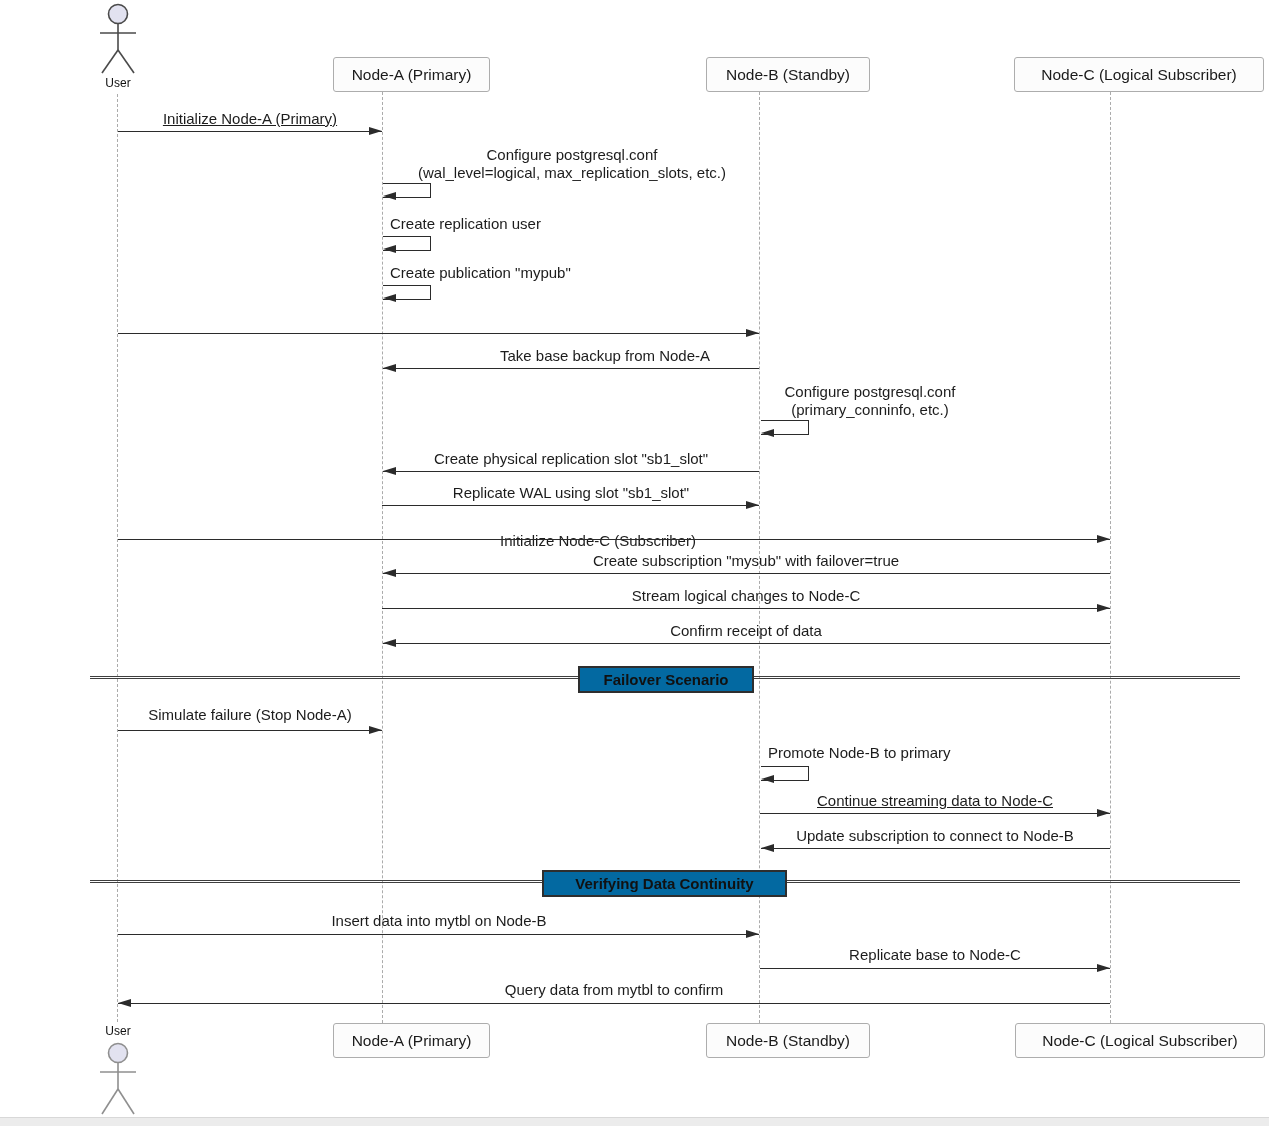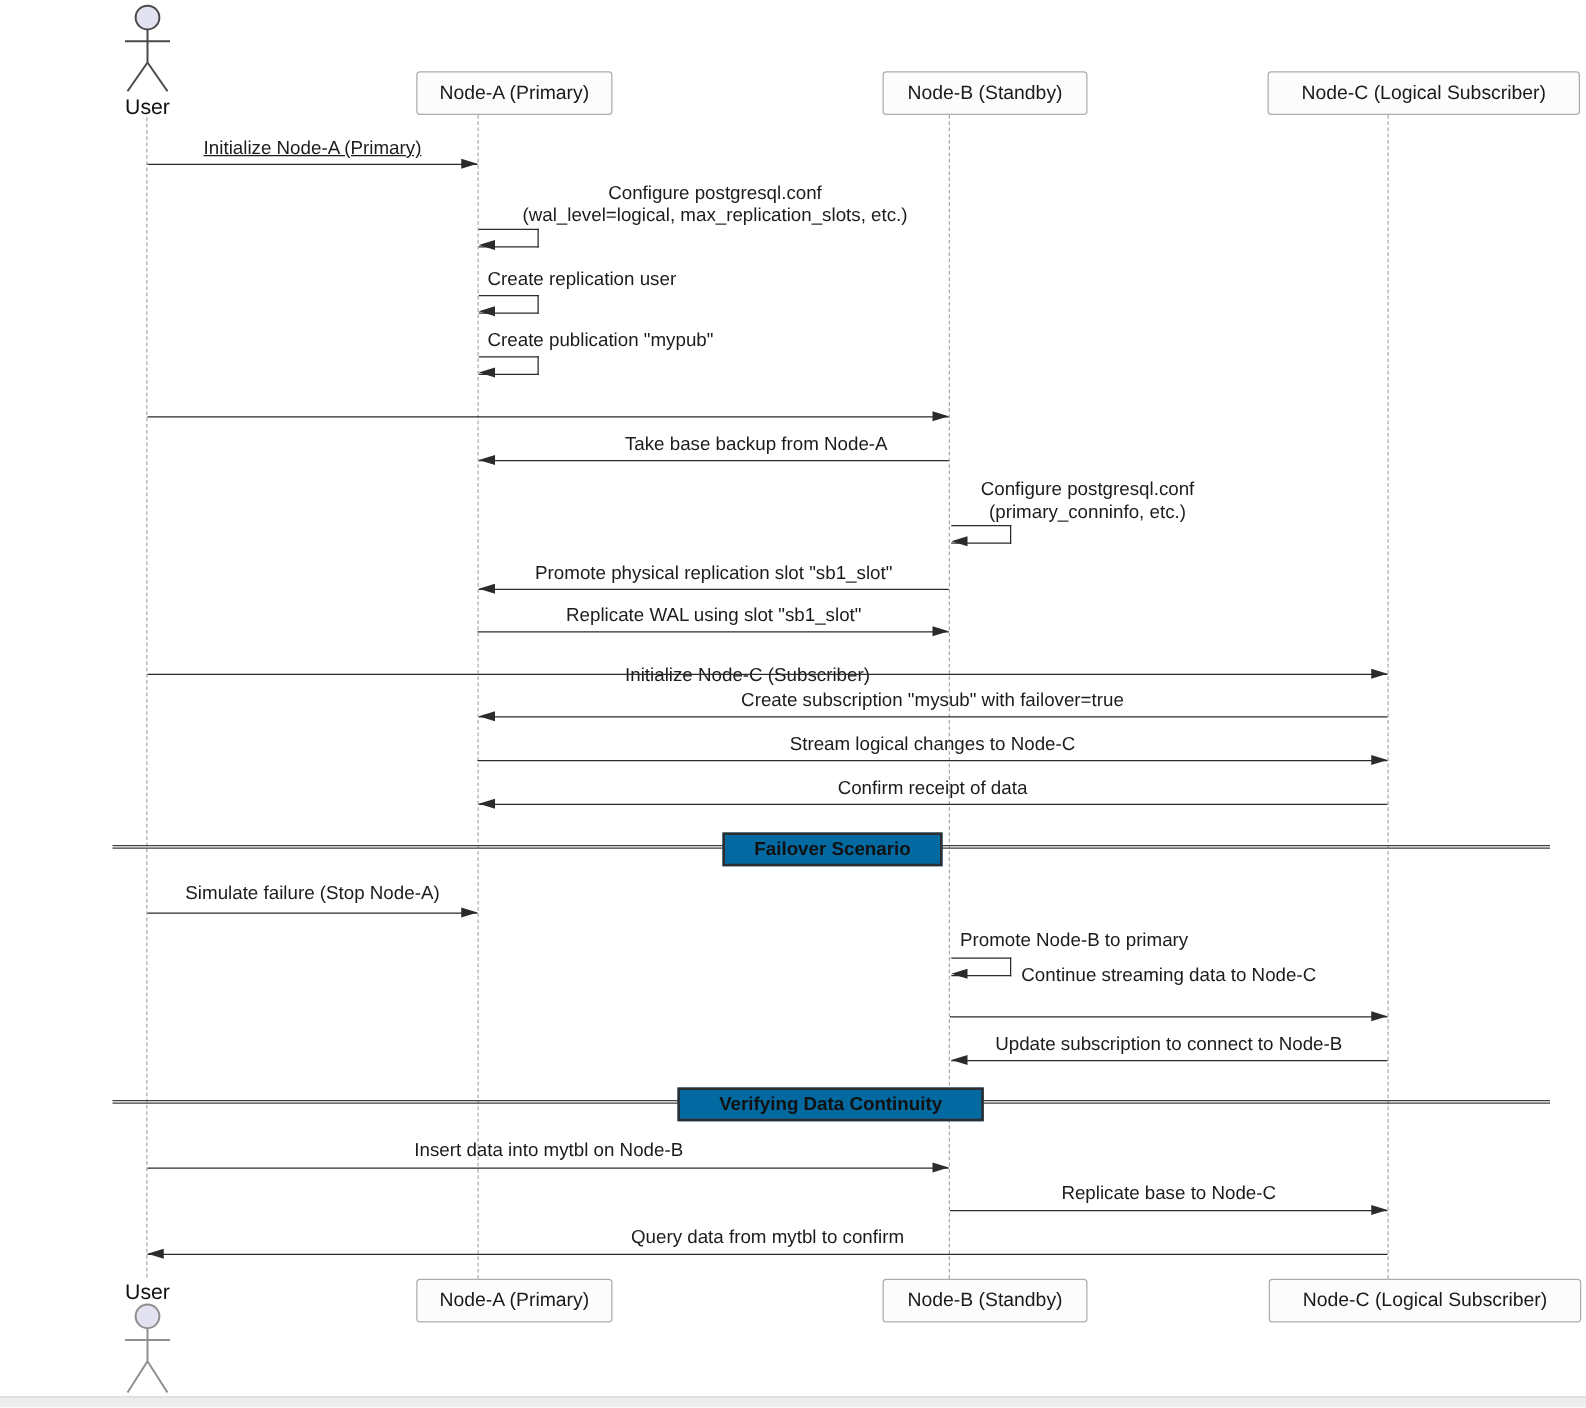--- a/index.html
+++ b/index.html
@@ -5,21 +5,21 @@
   html,body{margin:0;padding:0;background:#ffffff;}
   body{font-family:"Liberation Sans", sans-serif;}
   #diagram{position:relative;width:1269px;height:1126px;background:#ffffff;overflow:hidden;}
 
   .lifeline{position:absolute;width:0;border-left:1.5px dashed #ababab;}
 
   .pbox{position:absolute;background:#fcfcfc;border:1px solid #adadad;border-radius:3px;
         display:flex;align-items:center;justify-content:center;
         font-size:15.5px;color:#1a1a1a;box-sizing:border-box;margin-left:28px;}
 
-  .actor-label{position:absolute;font-size:17px;color:#111;text-align:center;width:60px;}
+  .actor-label{position:absolute;font-size:12px;color:#111;text-align:center;width:60px;}
 
   .msg-label{position:absolute;font-size:15px;color:#1c1c1c;text-align:center;
              white-space:pre-line;line-height:18px;}
   .msg-label.left-align{text-align:left;}
 
   .arrow{position:absolute;height:0;border-top:1.5px solid #2b2b2b;}
   .head-r{position:absolute;width:0;height:0;border-left:13px solid #2b2b2b;
           border-top:4.5px solid transparent;border-bottom:4.5px solid transparent;}
   .head-l{position:absolute;width:0;height:0;border-right:13px solid #2b2b2b;
           border-top:4.5px solid transparent;border-bottom:4.5px solid transparent;}
@@ -88,21 +88,21 @@
 
   <div class="msg-label" style="left:382px;top:347px;width:378px;padding-left:34px;">Take base backup from Node-A</div>
   <div class="arrow" style="left:383px;top:368px;width:376px;"></div>
   <div class="head-l" style="left:383px;top:363.5px;"></div>
 
   <div class="msg-label" style="left:764px;top:383px;width:212px;">Configure postgresql.conf
 (primary_conninfo, etc.)</div>
   <div class="selfloop" style="left:761px;top:420px;"></div>
   <div class="head-l" style="left:761px;top:429px;"></div>
 
-  <div class="msg-label" style="left:382px;top:450px;width:378px;">Promote physical replication slot "sb1_slot"</div>
+  <div class="msg-label" style="left:382px;top:450px;width:378px;">Create physical replication slot "sb1_slot"</div>
   <div class="arrow" style="left:383px;top:471px;width:376px;"></div>
   <div class="head-l" style="left:383px;top:466.5px;"></div>
 
   <div class="msg-label" style="left:382px;top:484px;width:378px;">Replicate WAL using slot "sb1_slot"</div>
   <div class="arrow" style="left:382px;top:505px;width:377px;"></div>
   <div class="head-r" style="left:746px;top:500.5px;"></div>
 
   <div class="msg-label" style="left:102px;top:518px;width:992px;margin-top:14px;">Initialize Node-C (Subscriber)</div>
   <div class="arrow" style="left:118px;top:539px;width:992px;"></div>
   <div class="head-r" style="left:1097px;top:534.5px;"></div>
@@ -125,21 +125,21 @@
   </div>
 
   <div class="msg-label" style="left:118px;top:706px;width:264px;">Simulate failure (Stop Node-A)</div>
   <div class="arrow" style="left:118px;top:730px;width:264px;"></div>
   <div class="head-r" style="left:369px;top:725.5px;"></div>
 
   <div class="msg-label left-align" style="left:768px;top:744px;width:300px;">Promote Node-B to primary</div>
   <div class="selfloop" style="left:761px;top:766px;"></div>
   <div class="head-l" style="left:761px;top:775px;"></div>
 
-  <div class="msg-label" style="left:760px;top:772px;width:350px;">Continue streaming data to Node-C</div>
+  <div class="msg-label" style="left:760px;top:792px;width:350px;text-decoration:underline;">Continue streaming data to Node-C</div>
   <div class="arrow" style="left:760px;top:813px;width:350px;"></div>
   <div class="head-r" style="left:1097px;top:808.5px;"></div>
 
   <div class="msg-label" style="left:760px;top:827px;width:350px;">Update subscription to connect to Node-B</div>
   <div class="arrow" style="left:761px;top:848px;width:349px;"></div>
   <div class="head-l" style="left:761px;top:843.5px;"></div>
 
   <div class="divline" style="left:90px;top:880px;width:1150px;"></div>
   <div class="divbox" style="left:542px;top:870px;width:245px;height:27px;">
     <span>Verifying Data Continuity</span>

